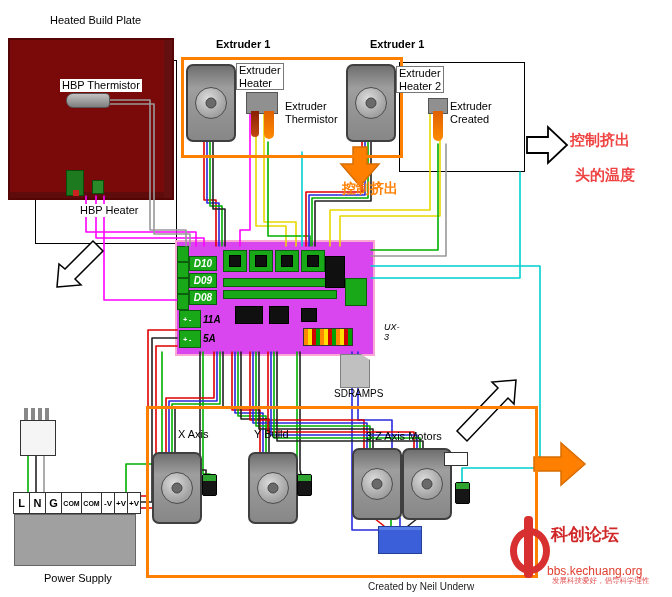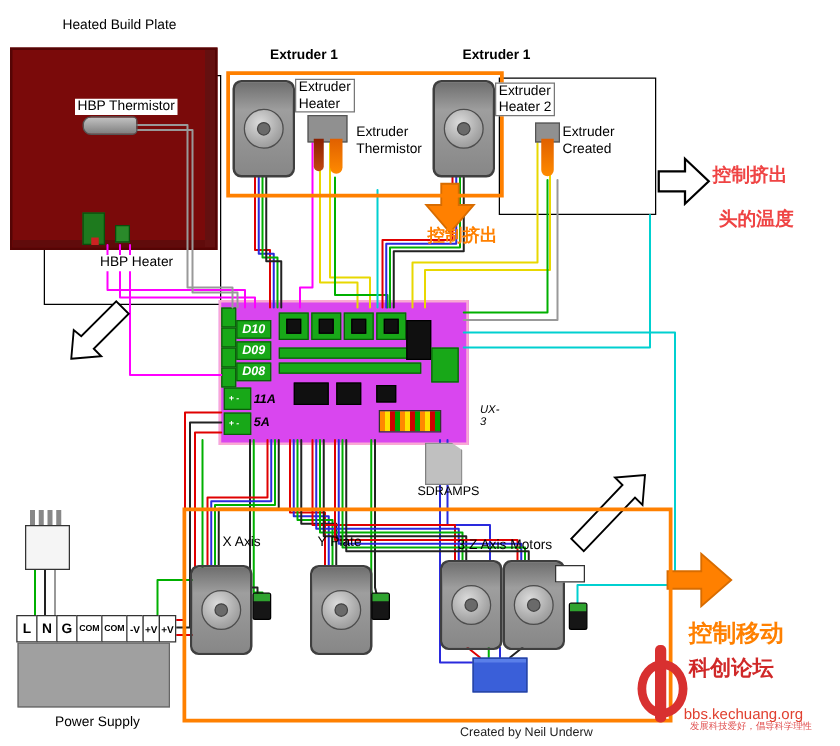--- a/index.html
+++ b/index.html
@@ -241,32 +241,31 @@
     <div class="abs" style="left:126px;top:86px;width:48px;height:16px;background:repeating-linear-gradient(90deg,#FF8800 0 4px,#FFE000 4px 8px,#D00000 8px 12px,#00A000 12px 16px);border:1px solid #333;"></div>
     <div class="greenpart" style="left:168px;top:36px;width:20px;height:26px;"></div>
     <div class="amp" style="left:166px;top:80px;font-weight:normal;font-size:9px;margin-left:41px;">UX-3</div>
   </div>
   <div class="abs" style="left:340px;top:354px;width:28px;height:32px;z-index:4;background:#C0C0C0;border:1px solid #808080;clip-path:polygon(0 0,70% 0,100% 18%,100% 100%,0 100%);"></div>
   <div class="lbl" style="left:334px;top:388px;font-size:10px;">SDRAMPS</div>
 
 
   <div class="orangebox" style="left:146px;top:406px;width:386px;height:166px;"></div>
   <div class="lbl" style="left:178px;top:428px;">X Axis</div>
-  <div class="lbl" style="left:254px;top:428px;">Y Plate</div>
+  <div class="lbl" style="left:254px;top:428px;">Y Build</div>
   <div class="lbl" style="left:366px;top:430px;">3 Z Axis Motors</div>
   <div class="motor" style="left:152px;top:452px;width:46px;height:68px;"></div>
   <div class="motor" style="left:248px;top:452px;width:46px;height:68px;"></div>
   <div class="motor" style="left:352px;top:448px;width:46px;height:68px;"></div>
   <div class="motor" style="left:402px;top:448px;width:46px;height:68px;"></div>
   <div class="endstop" style="left:202px;top:474px;"></div>
   <div class="endstop" style="left:297px;top:474px;"></div>
   <div class="endstop" style="left:455px;top:482px;"></div>
   <div class="abs" style="left:444px;top:452px;width:22px;height:12px;z-index:4;background:#fff;border:1px solid #333;"></div>
   <div class="abs" style="left:378px;top:526px;width:42px;height:26px;z-index:4;background:#3A5FD9;border:1px solid #223F99;box-shadow:inset 0 3px 0 #5A7FE9;"></div>
-  <div class="cn orange" style="left:551px;top:494px;font-size:19px;">控制移动</div>
 
   <div class="abs" style="left:24px;top:408px;width:4px;height:13px;z-index:4;background:#888;"></div>
   <div class="abs" style="left:31px;top:408px;width:4px;height:13px;z-index:4;background:#888;"></div>
   <div class="abs" style="left:38px;top:408px;width:4px;height:13px;z-index:4;background:#888;"></div>
   <div class="abs" style="left:45px;top:408px;width:4px;height:13px;z-index:4;background:#888;"></div>
   <div class="abs" style="left:20px;top:420px;width:34px;height:34px;z-index:4;background:#F5F5F5;border:1.5px solid #333;"></div>
   <div class="term-strip">
     <div class="term-cell" style="width:15px;font-size:11px;">L</div>
     <div class="term-cell" style="width:15px;font-size:11px;">N</div>
     <div class="term-cell" style="width:15px;font-size:11px;">G</div>

